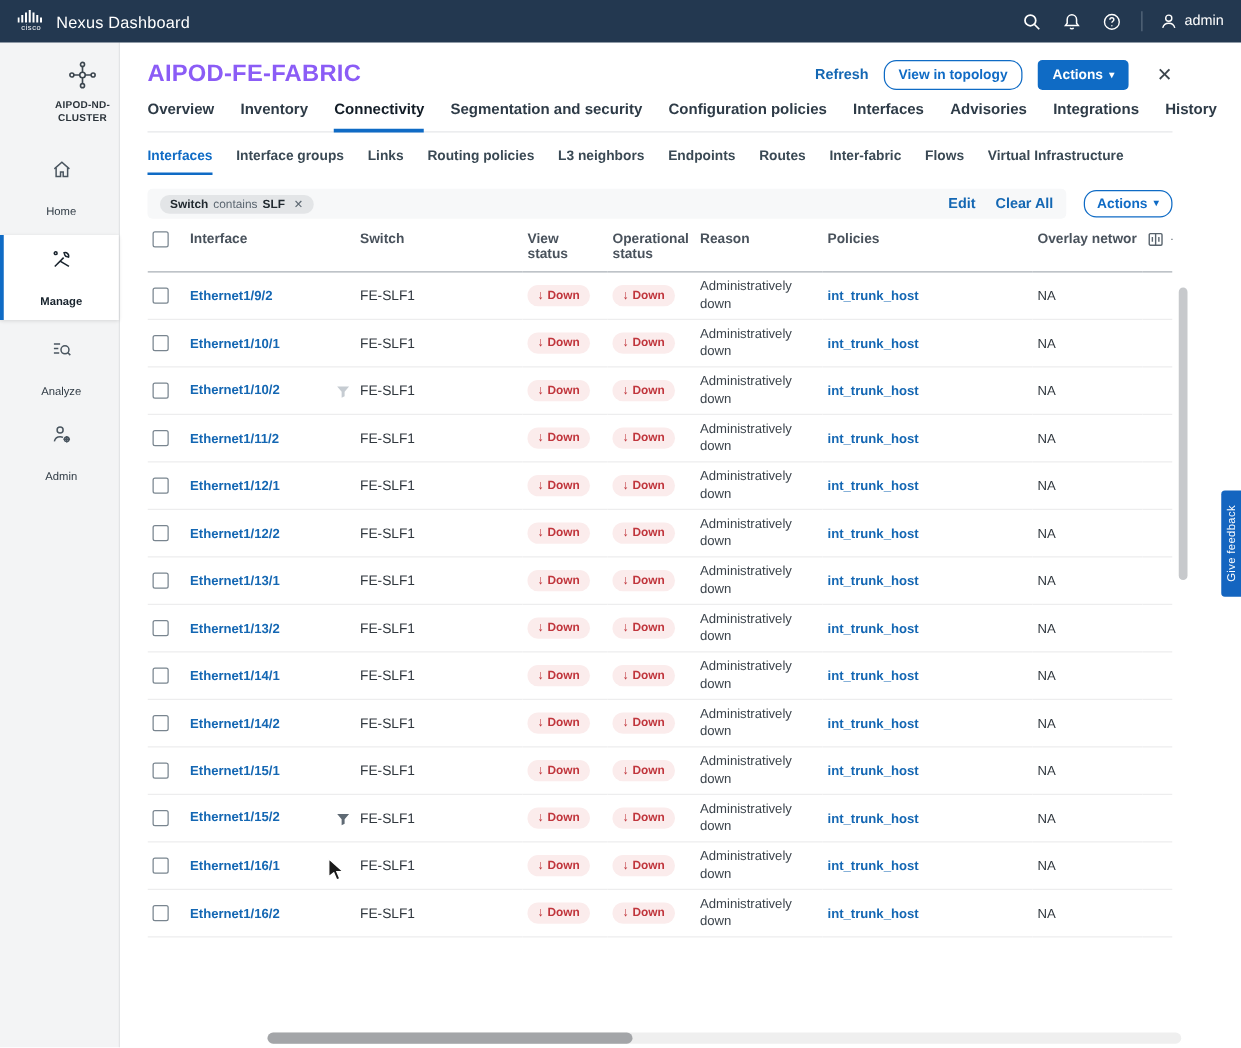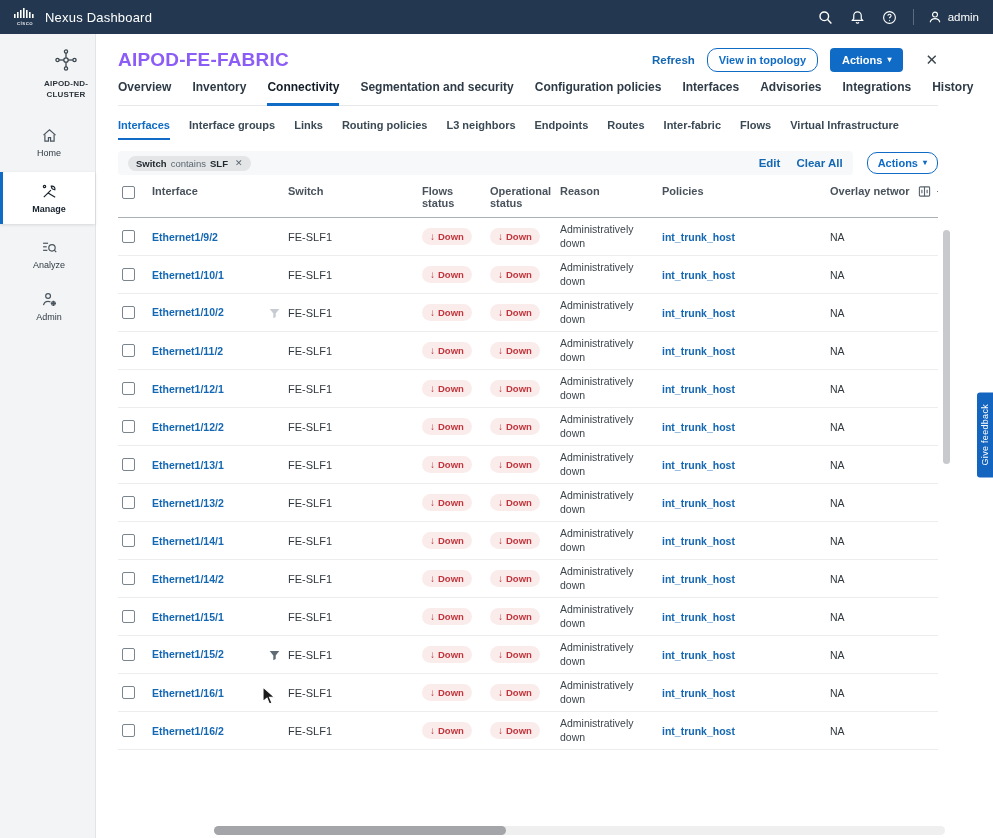--- a/index.html
+++ b/index.html
@@ -15,21 +15,21 @@
   .brand-text { color:#fff; font-size:13px; font-weight:400; letter-spacing:.2px; }
   .top-actions { display:flex; align-items:center; gap:14px; }
   .top-icon { display:inline-flex; align-items:center; justify-content:center; width:18px; height:18px; cursor:pointer; }
   .top-divider { width:1px; height:16px; background:#5a6b7e; }
   .user { display:flex; align-items:center; gap:6px; color:#fff; font-size:11.5px; cursor:pointer; }
 
   
   .sidebar { position:absolute; top:34px; left:0; bottom:0; width:96px; background:#f3f4f5; border-right:1px solid #e2e4e6; z-index:20; }
   .cluster { display:flex; flex-direction:column; align-items:center; padding:14px 6px 16px; cursor:pointer;margin-left:37px; }
   .cluster-name { font-size:8px; font-weight:700; color:#2c343b; text-align:center; word-break:break-all; margin-top:6px; line-height:1.4; letter-spacing:.2px; }
-  .nav-item { display:flex; flex-direction:column; align-items:center; gap:4px; padding:11px 0 10px; cursor:pointer; border-left:3px solid transparent; }
+  .nav-item { display:flex; flex-direction:column; align-items:center; gap:20px; padding:11px 0 10px; cursor:pointer; border-left:3px solid transparent; }
   .nav-item .nav-label { font-size:9px; color:#2f3a44; font-weight:400; }
   .nav-item.active { background:#ffffff; border-left-color:#0f6bc5; box-shadow:0 1px 3px rgba(0,0,0,.12); margin:4px 0; }
   .nav-item.active .nav-label { font-weight:700; color:#17222c; }
 
   
   .main { position:absolute; top:34px; left:96px; right:0; bottom:0; background:#fff; padding:0 55px 0 22px; }
   .page-head { display:flex; align-items:center; padding:14px 0 8px; }
   .page-title { font-size:19px; font-weight:700; color:#8b5cf6; flex:1; letter-spacing:.2px; }
   .page-actions { display:flex; align-items:center; gap:12px;margin-left:11px; }
   .link-blue { color:#1467b3; font-size:11.5px; font-weight:700; }
@@ -266,21 +266,21 @@
           <col class="c6">
           <col class="c7">
           <col class="c8">
           <col class="c9">
       </colgroup>
       <thead>
         <tr>
           <th><span class="checkbox"></span></th>
           <th>Interface</th>
           <th>Switch</th>
-          <th>Flows status</th>
+          <th>View status</th>
           <th>Operational status</th>
           <th>Reason</th>
           <th>Policies</th>
           <th>Overlay networ</th>
           <th class="icons-th">
             <span class="hdr-icons">
               <span class="ic">
                 <svg width="13" height="13" viewBox="0 0 14 14" fill="none" stroke="#58636d" stroke-width="1.2">
                     <rect x="1.5" y="2" width="11" height="10" rx="1"></rect>
                     <line x1="7" y1="2" x2="7" y2="12"></line>

